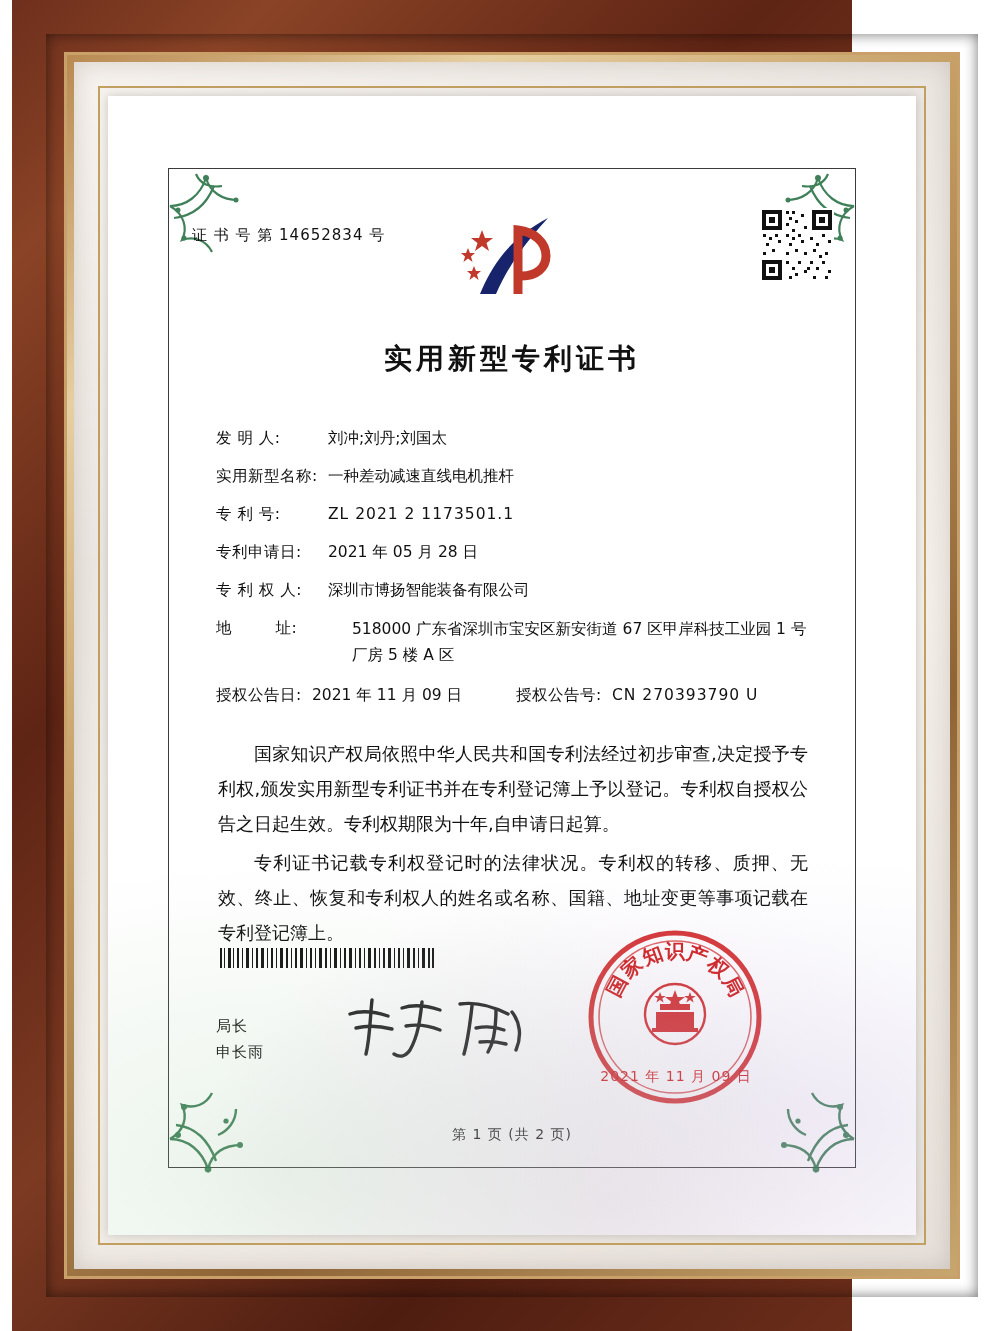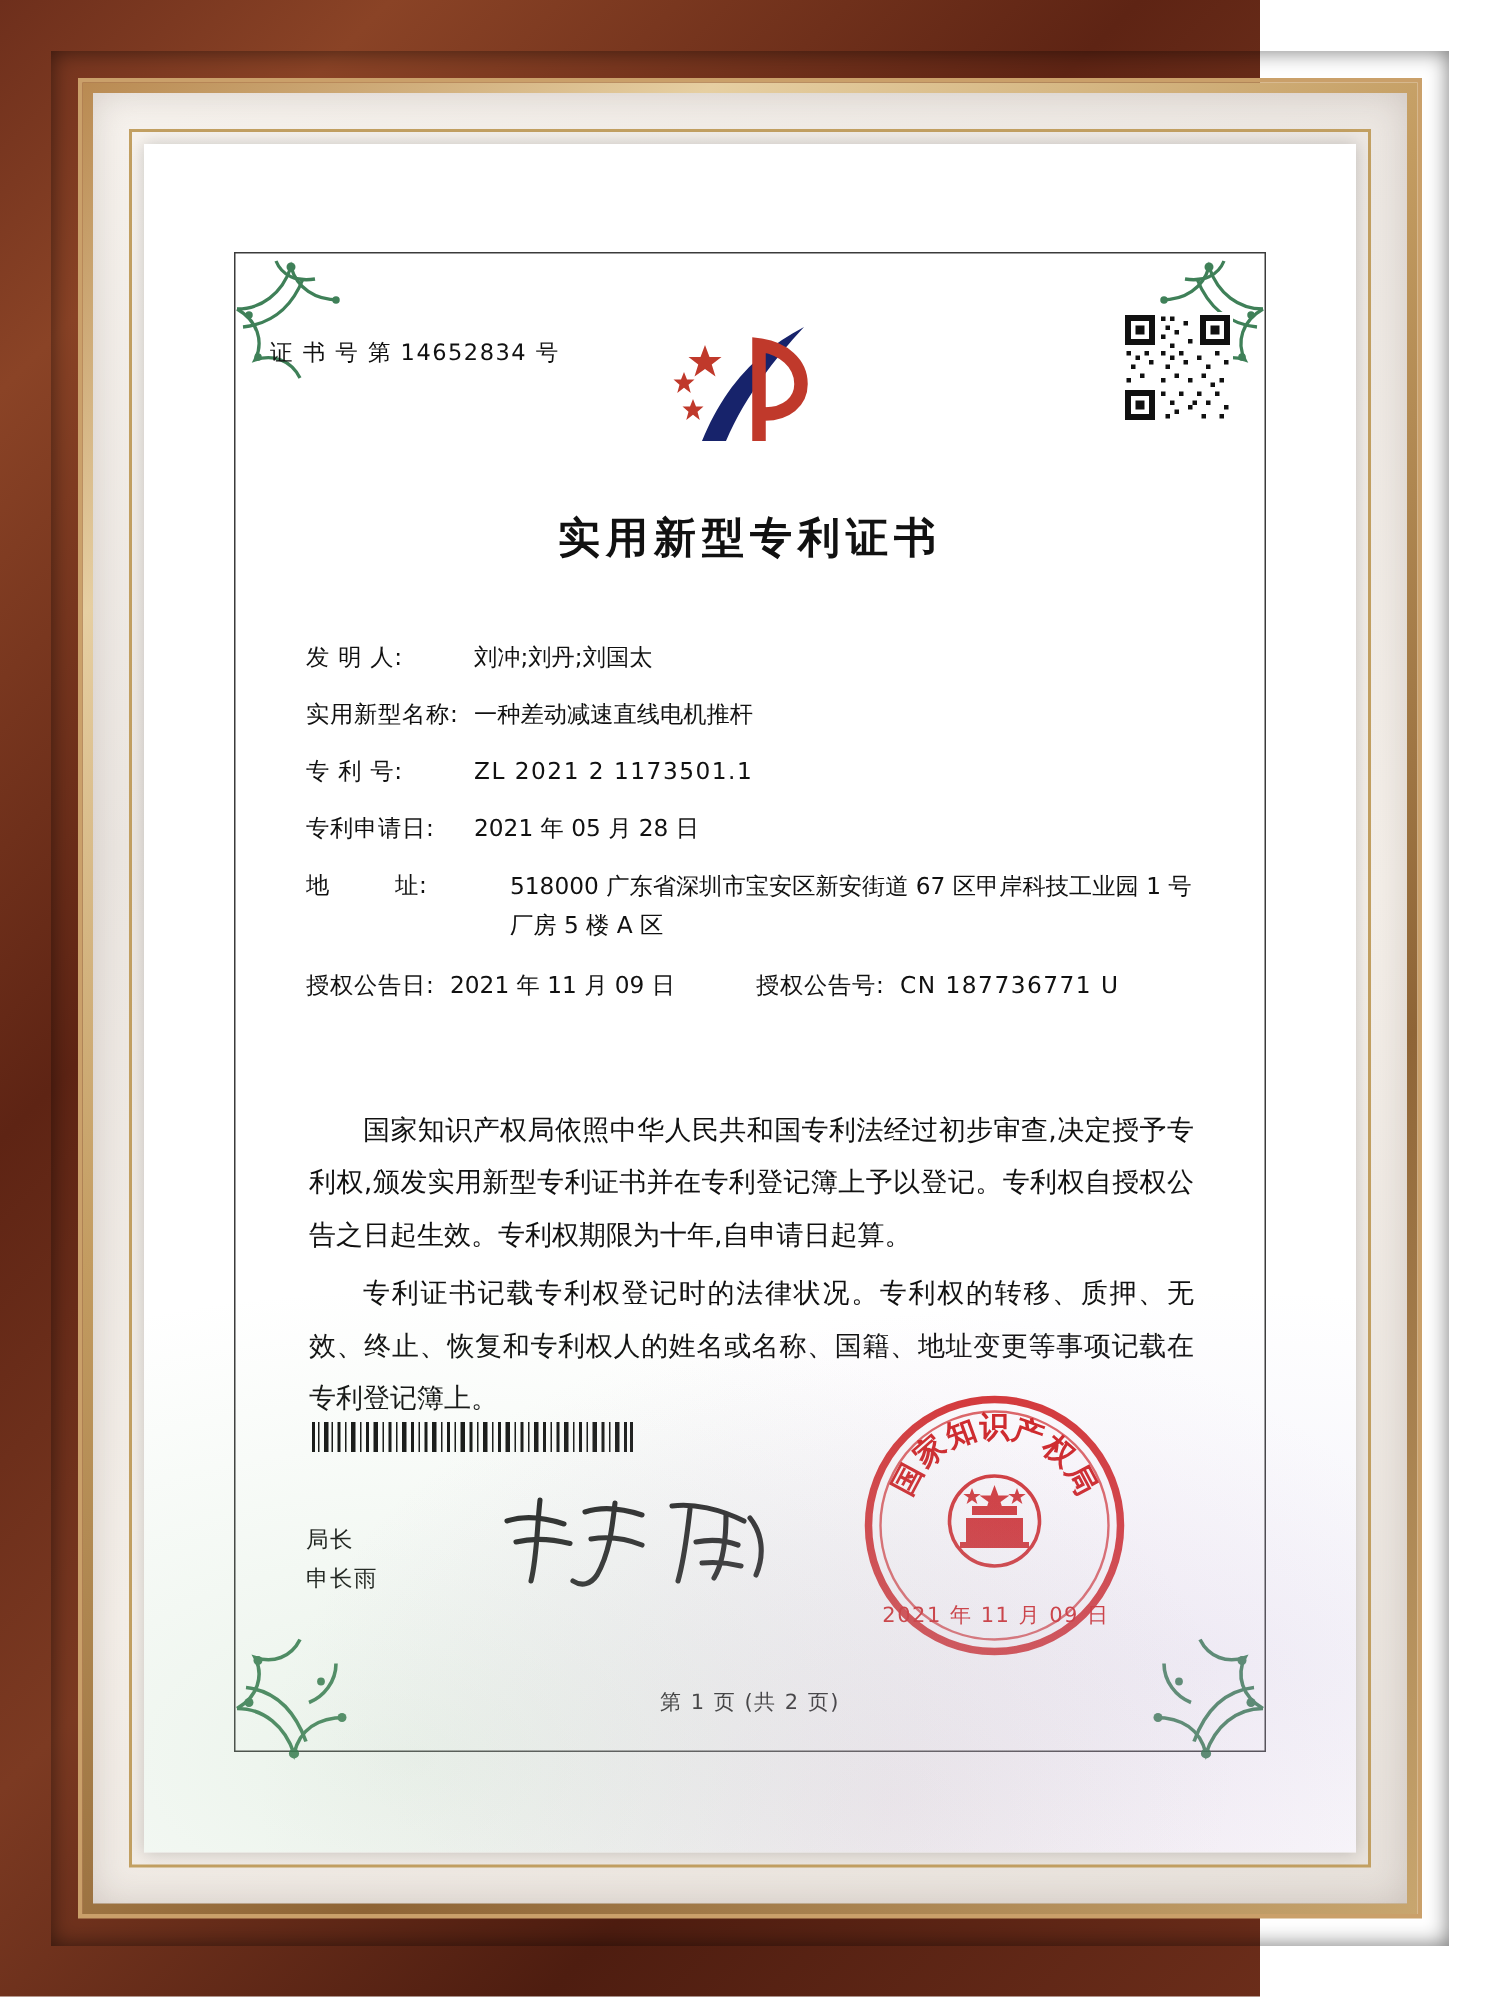--- a/index.html
+++ b/index.html
@@ -10,21 +10,21 @@
   body {
     width: 1000px;
     height: 1331px;
     font-family: "DejaVu Sans", "Liberation Sans", sans-serif;
     overflow: hidden;
   }
 
   
   .frame-outer {
     position: absolute;
-    left: 0; top: 0;
+    left: 12px; top: 0;
     width: 840px; height: 1331px;
     box-sizing: border-box;
     background:
       linear-gradient(135deg, #6e2f1c 0%, #8a4326 12%, #5e2414 35%, #7c3a22 55%, #4e1d10 78%, #6b2d1a 100%);
   }
   .frame-bevel1 {
     position: absolute;
     left: 34px; top: 34px;
     width: 932px; height: 1263px;
     box-sizing: border-box;
@@ -406,34 +406,38 @@
         <div class="field-row">
           <div class="field-label">专 利 号:</div>
           <div class="field-value mono">ZL 2021 2 1173501.1</div>
         </div>
 
         <div class="field-row">
           <div class="field-label">专利申请日:</div>
           <div class="field-value">2021 年 05 月 28 日</div>
         </div>
 
+        <div class="field-row">
+          <div class="field-label">专 利 权 人:</div>
+          <div class="field-value">深圳市博扬智能装备有限公司</div>
+        </div>
 
         <div class="field-row address">
           <div class="field-label">地        址:</div>
           <div class="field-value">518000  广东省深圳市宝安区新安街道 67 区甲岸科技工业园 1 号厂房 5 楼 A 区</div>
         </div>
 
         <div class="pub-row">
           <div class="pub-left">
             <div class="field-label">授权公告日:</div>
             <div class="field-value">2021 年 11 月 09 日</div>
           </div>
           <div class="pub-right">
             <div class="field-label">授权公告号:</div>
-            <div class="field-value mono">CN 187736771 U</div>
+            <div class="field-value mono">CN 270393790 U</div>
           </div>
         </div>
       </div>
 
       <div class="paragraphs">
         <p>国家知识产权局依照中华人民共和国专利法经过初步审查,决定授予专利权,颁发实用新型专利证书并在专利登记簿上予以登记。专利权自授权公告之日起生效。专利权期限为十年,自申请日起算。</p>
         <p>专利证书记载专利权登记时的法律状况。专利权的转移、质押、无效、终止、恢复和专利权人的姓名或名称、国籍、地址变更等事项记载在专利登记簿上。</p>
       </div>
 
       <div class="barcode">

